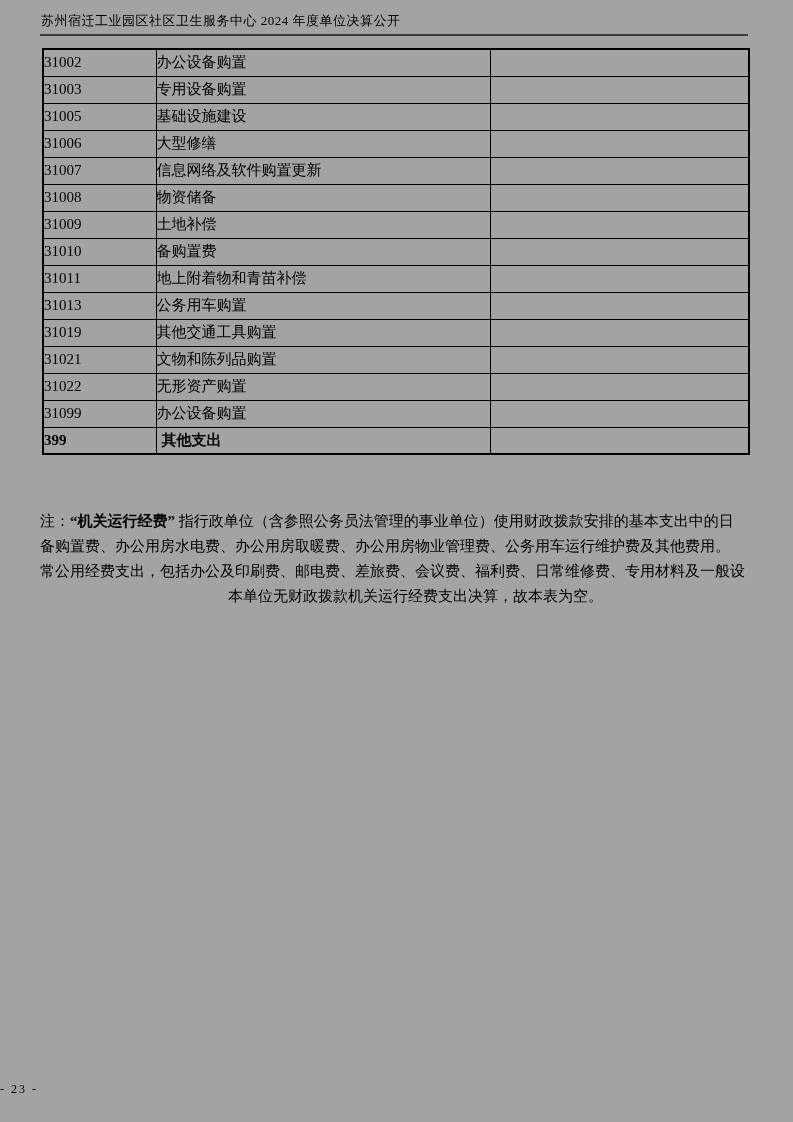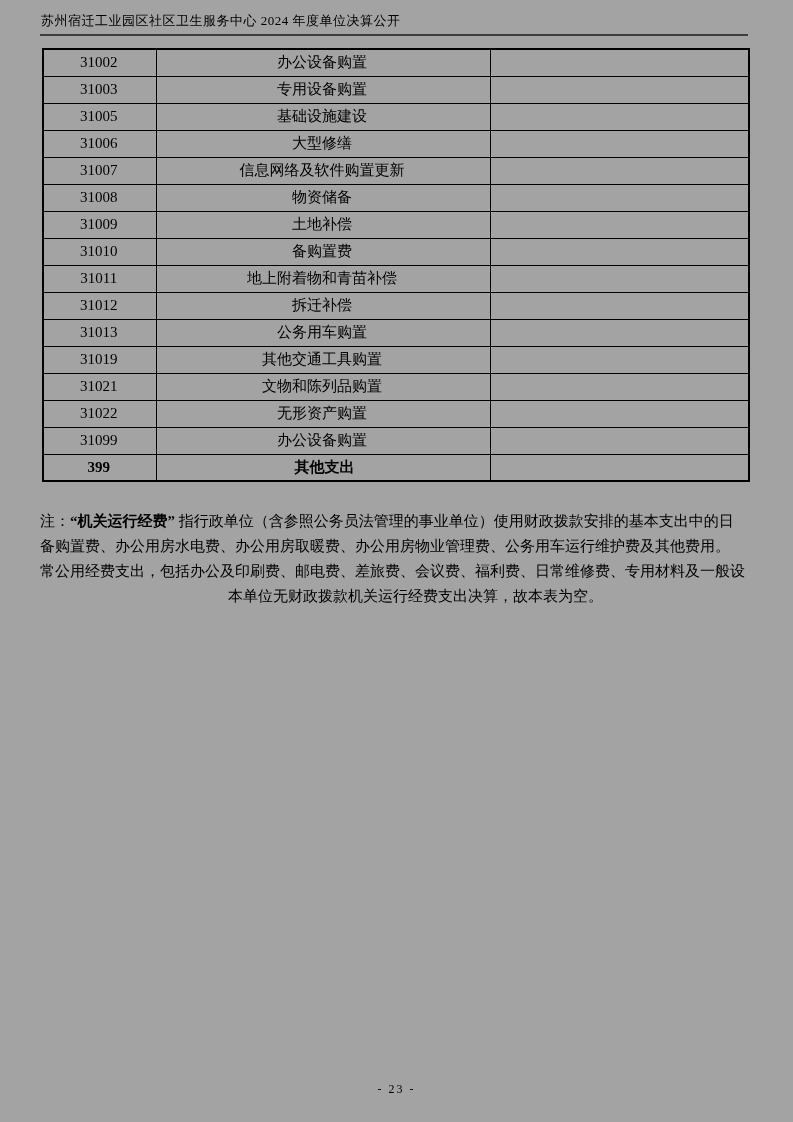--- a/index.html
+++ b/index.html
@@ -31,41 +31,40 @@
     border: 2px solid #000;
   }
   table.budget-table td {
     border: 1px solid #000;
     height: 27px;
     font-size: 15px;
     padding: 0 2px 0 0;
     vertical-align: middle;
     overflow: hidden;
     white-space: nowrap;
-    text-align: center;
   }
   td.col-code  { width: 113px; padding-left: 5px; }
   td.col-name  { width: 334px; padding-left: 21px; }
   td.col-value { width: 259px; }
   tr.bold-row td { font-weight: bold; }
   tr.bold-row td.col-name { padding-left: 5px; }
 
   
   .note {
     position: absolute; left: 40px; top: 509px; width: 716px;
     font-size: 15px; line-height: 25px;
   }
   .note-line { white-space: nowrap; }
   .note .bold-term { font-weight: bold; }
   .note-para2 { text-indent: 35px; white-space: nowrap; text-align: center; }
 
   
   .page-number {
     position: absolute; left: 0; top: 1082px; width: 100%;
-    text-align: center; font-size: 12px; letter-spacing: 2px;
+    font-size: 12px; letter-spacing: 2px;
   }
 </style>
 </head>
 <body>
 
 <div class="page">
 
   <div class="header-title">苏州宿迁工业园区社区卫生服务中心 2024 年度单位决算公开</div>
   <div class="header-rule"></div>
 
@@ -110,25 +109,20 @@
           <td class="col-code">31010</td>
           <td class="col-name">备购置费</td>
           <td class="col-value"></td>
         </tr>
         <tr>
           <td class="col-code">31011</td>
           <td class="col-name">地上附着物和青苗补偿</td>
           <td class="col-value"></td>
         </tr>
         <tr>
-          <td class="col-code">31012</td>
-          <td class="col-name">拆迁补偿</td>
-          <td class="col-value"></td>
-        </tr>
-        <tr>
           <td class="col-code">31013</td>
           <td class="col-name">公务用车购置</td>
           <td class="col-value"></td>
         </tr>
         <tr>
           <td class="col-code">31019</td>
           <td class="col-name">其他交通工具购置</td>
           <td class="col-value"></td>
         </tr>
         <tr>

